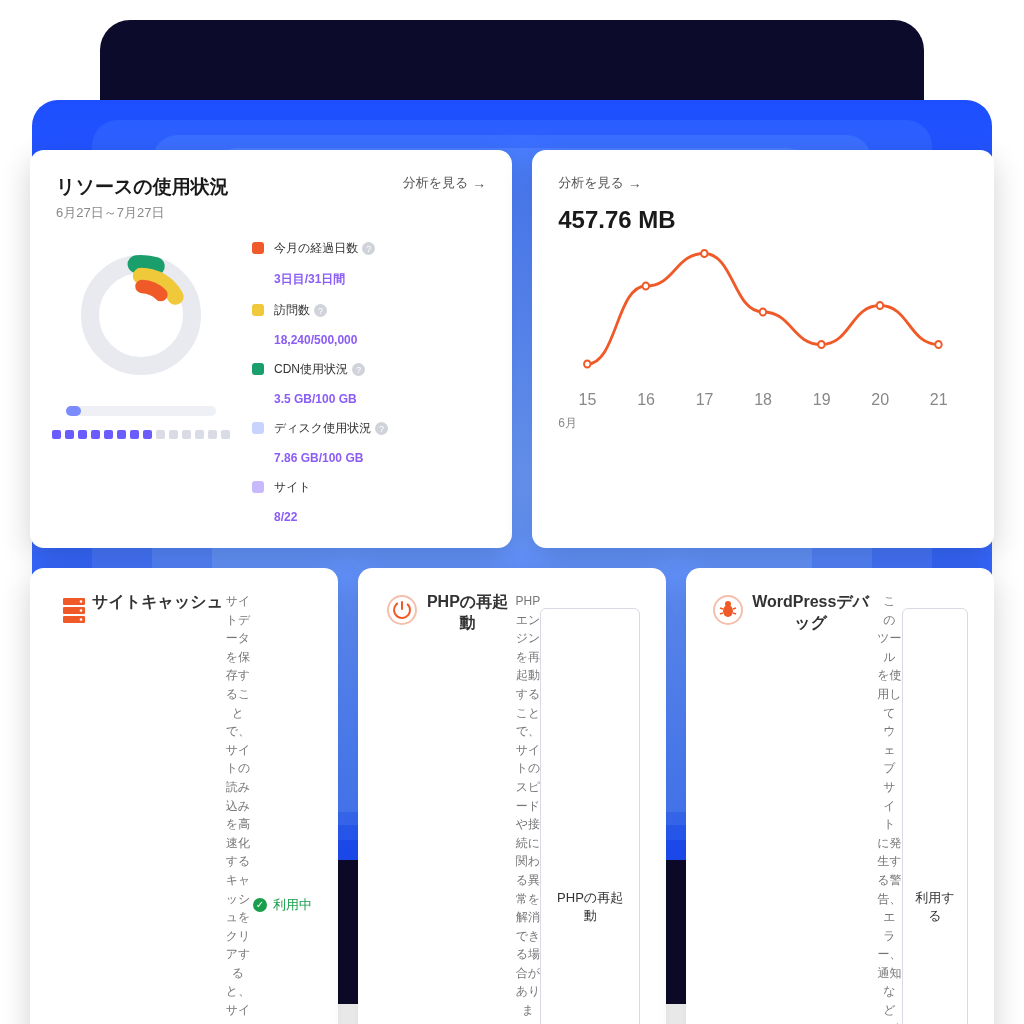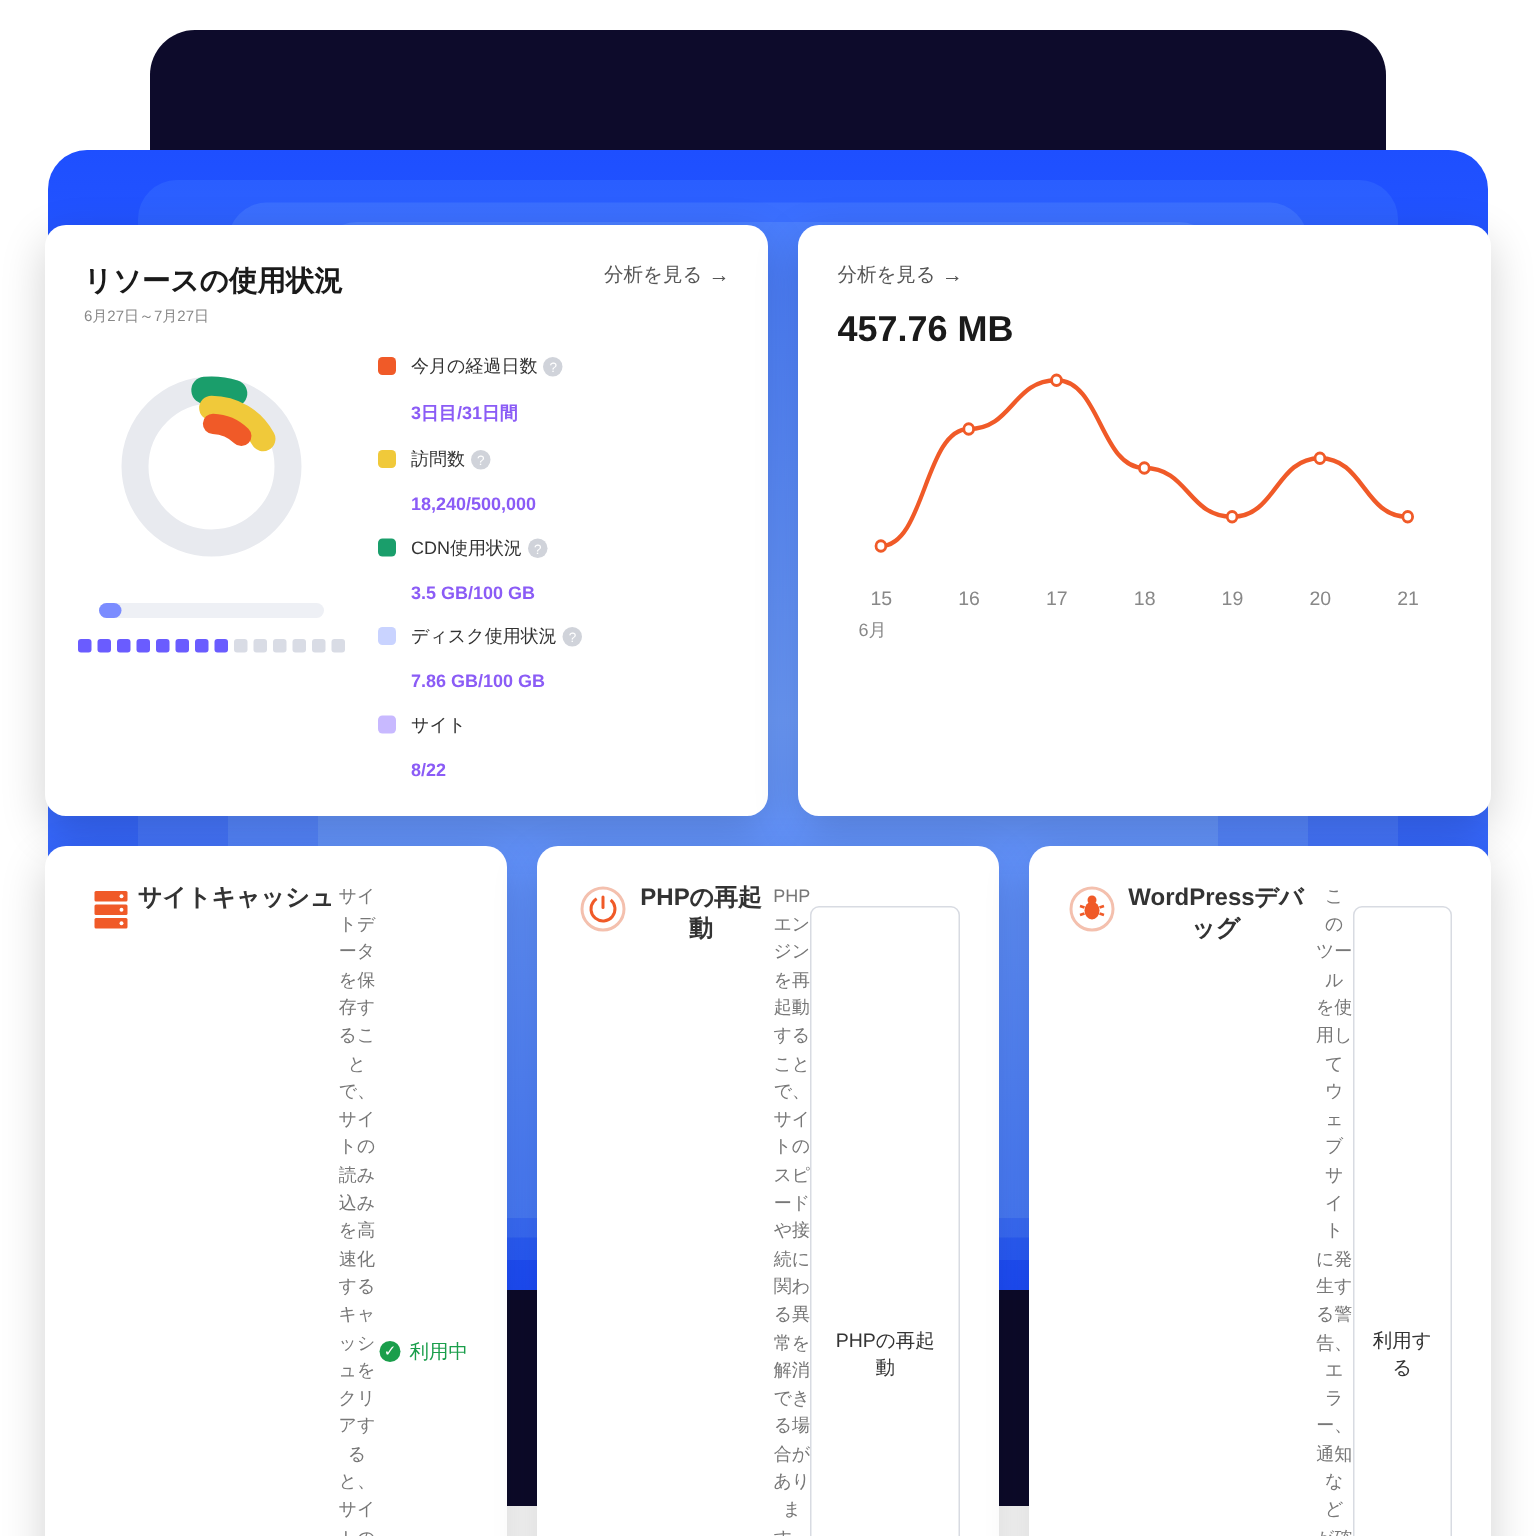--- a/index.html
+++ b/index.html
@@ -60,21 +60,21 @@
   display: flex;
   justify-content: space-between;
   align-items: flex-start;
 }
 .card-title {
   font-size: 19px;
   font-weight: 700;
   color: #1a1a1a;
 }
 .card-sub {
-  font-size: 10px;
+  font-size: 13px;
   color: #888;
   margin-top: 4px;
 }
 .link {
   font-size: 13px;
   color: #555;
   display: inline-flex;
   align-items: center;
   gap: 4px;
   cursor: pointer;
@@ -143,25 +143,25 @@
 .bw-value {
   font-size: 24px;
   font-weight: 600;
   color: #1a1a1a;
   margin-bottom: 8px;
 }
 .chart-area { width: 100%; height: 140px; }
 .x-ticks {
   display: flex;
   justify-content: space-around;
-  font-size: 13px;
+  font-size: 16px;
   color: #888;
   margin-top: 6px;
 }
-.x-month { font-size: 12px; color: #888; margin-top: 6px; margin-left: 14px; }
+.x-month { font-size: 12px; color: #888; margin-top: 6px; margin-left: 0; }
 .tool-card {
   text-align: center;
   display: flex;
 }
 .tool-icon {
   width: 36px; height: 36px; margin: 0 auto 14px;
   display: flex; align-items: center; justify-content: center;
 }
 .tool-title {
   font-size: 16px; font-weight: 700; margin-bottom: 8px;

